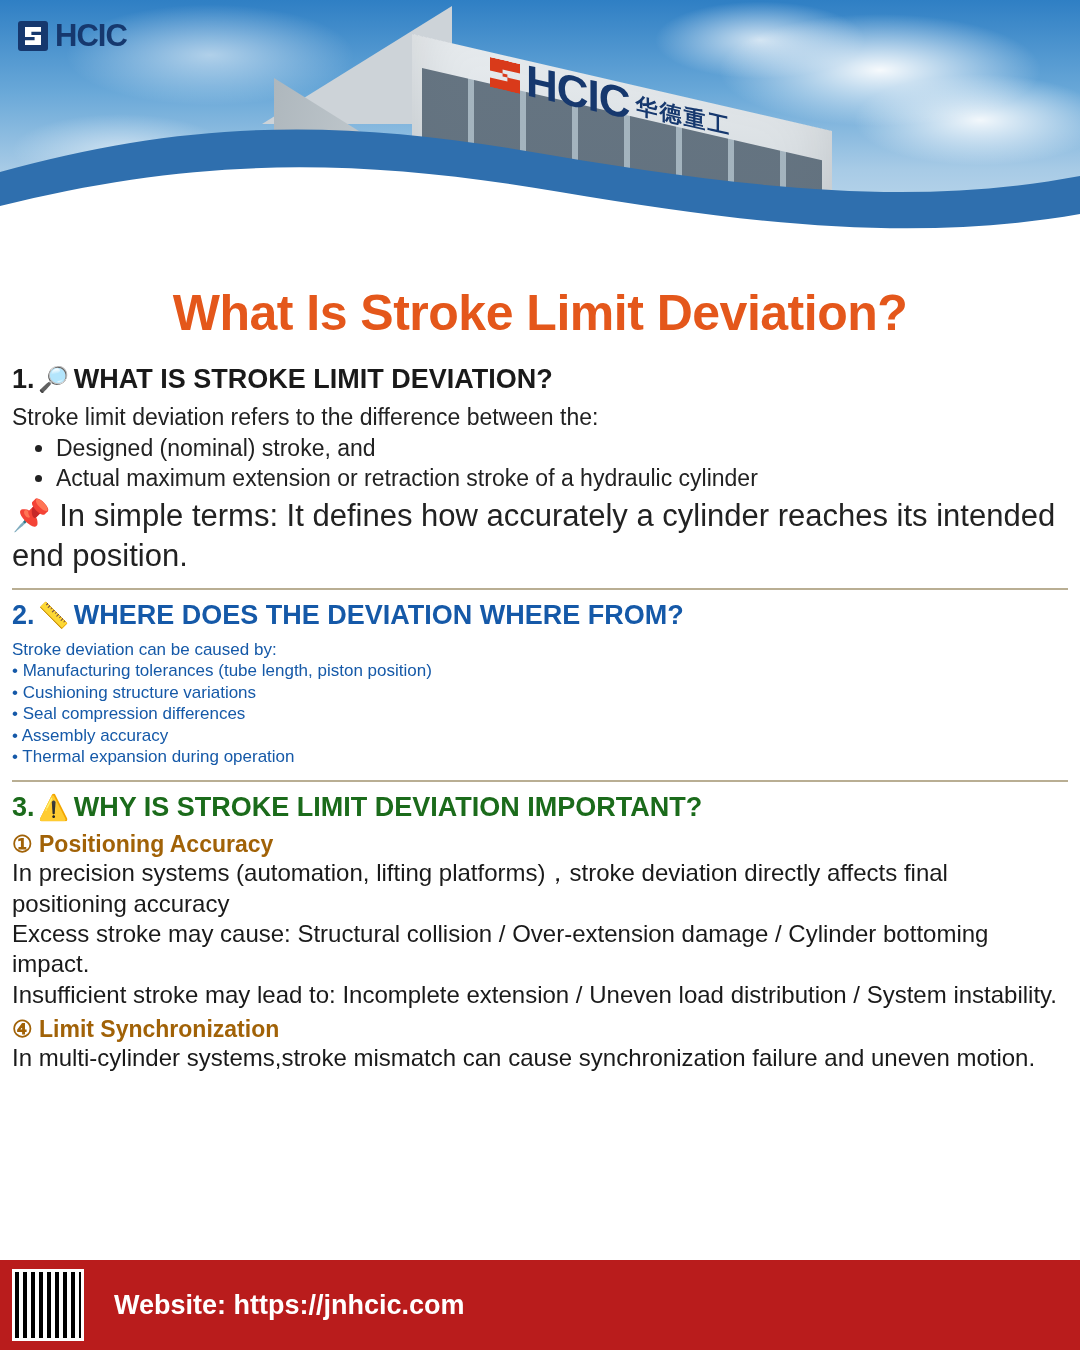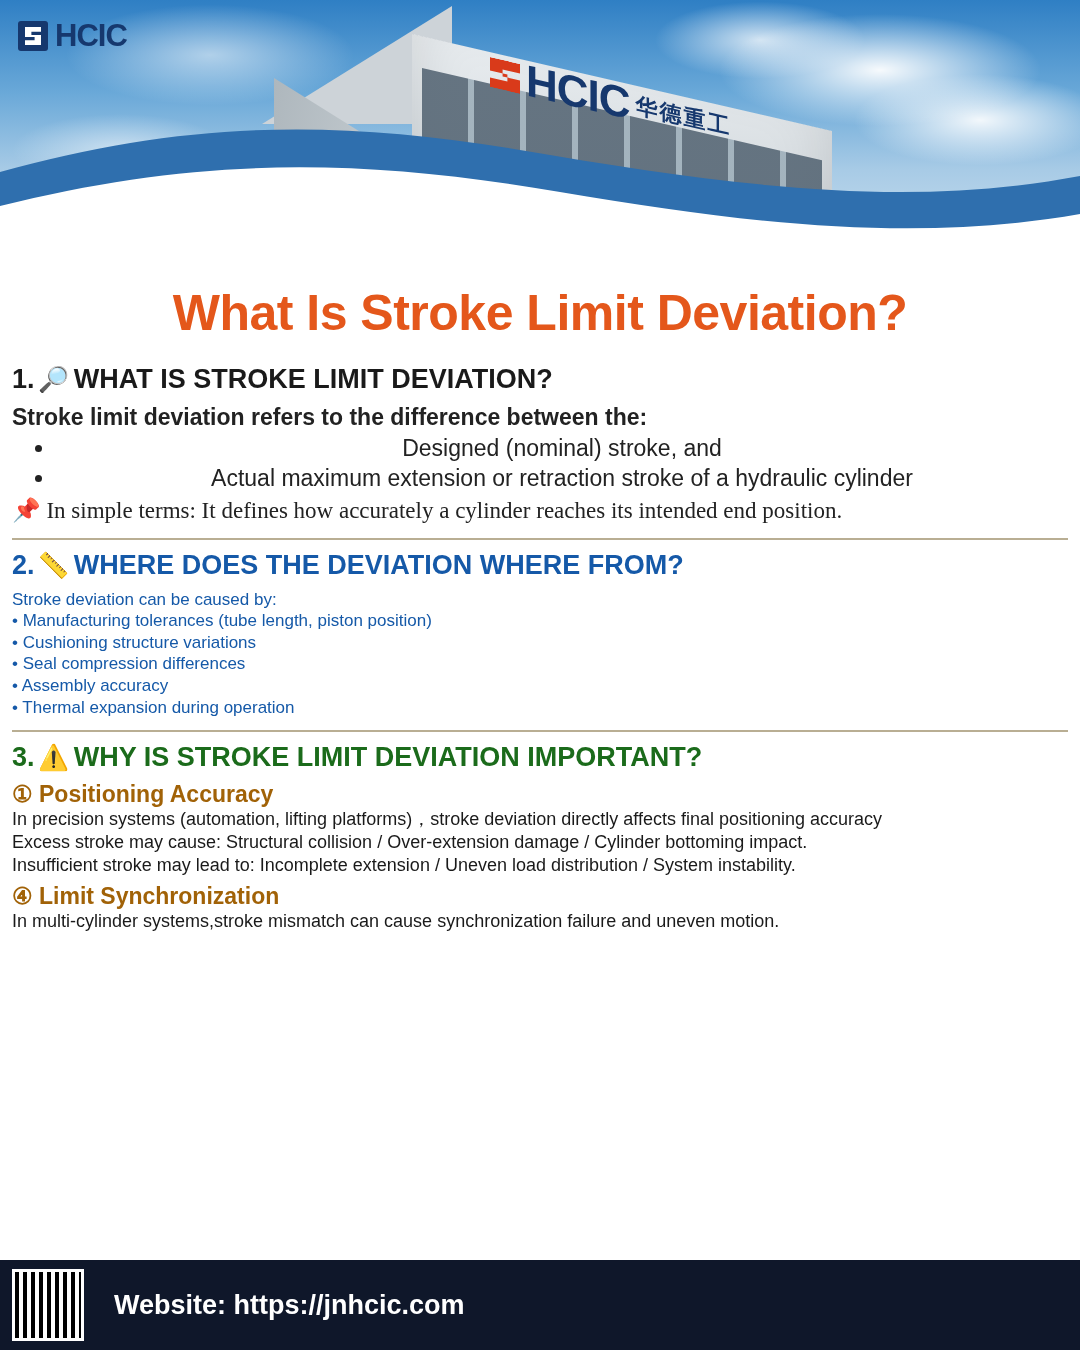--- a/index.html
+++ b/index.html
@@ -205,65 +205,62 @@
   .sec-head .num { white-space: pre; }
   .sec-head .ico { font-size: 25px; }
   .sec1 .sec-head { color: #1a1a1a; }
   .sec2 .sec-head { color: #1559a8; }
   .sec3 .sec-head { color: #1b6b1b; }
 
   .body-text {
     font-size: 23px;
     color: #1a1a1a;
     line-height: 1.28;
-    font-weight: bold;
   }
   .sec1 .body-text { color: #222; }
 
   ul.bullets {
     margin: 2px 0 2px 0;
     padding-left: 44px;
   }
   ul.bullets li {
     font-size: 23px;
     line-height: 1.3;
     color: #222;
-    text-align: center;
   }
   .note-line {
-    font-size: 23px;
+    font-size: 31px;
     color: #222;
     line-height: 1.28;
     margin-top: 2px;
-    font-family: Liberation Serif, serif;
   }
   .pin { color: #d33; }
 
   .sec2 .line { font-size: 17px; color: #1559a8; line-height: 1.27; }
 
   .sub-title {
     font-size: 23px;
     font-weight: bold;
     color: #a16207;
     margin-top: 6px;
   }
   .sub-body {
-    font-size: 18px;
+    font-size: 24px;
     color: #1a1a1a;
     line-height: 1.27;
   }
 
   
   .footer {
     position: absolute;
     left: 0;
     bottom: 0;
     width: 1080px;
     height: 90px;
-    background: #0f172a;
+    background: #b91c1c;
     display: flex;
     align-items: center;
   }
   .qr {
     width: 72px;
     height: 72px;
     margin-left: 12px;
     background-color: #fff;
     background-image:
       repeating-linear-gradient(90deg, #000 0 4px, #fff 4px 8px),

